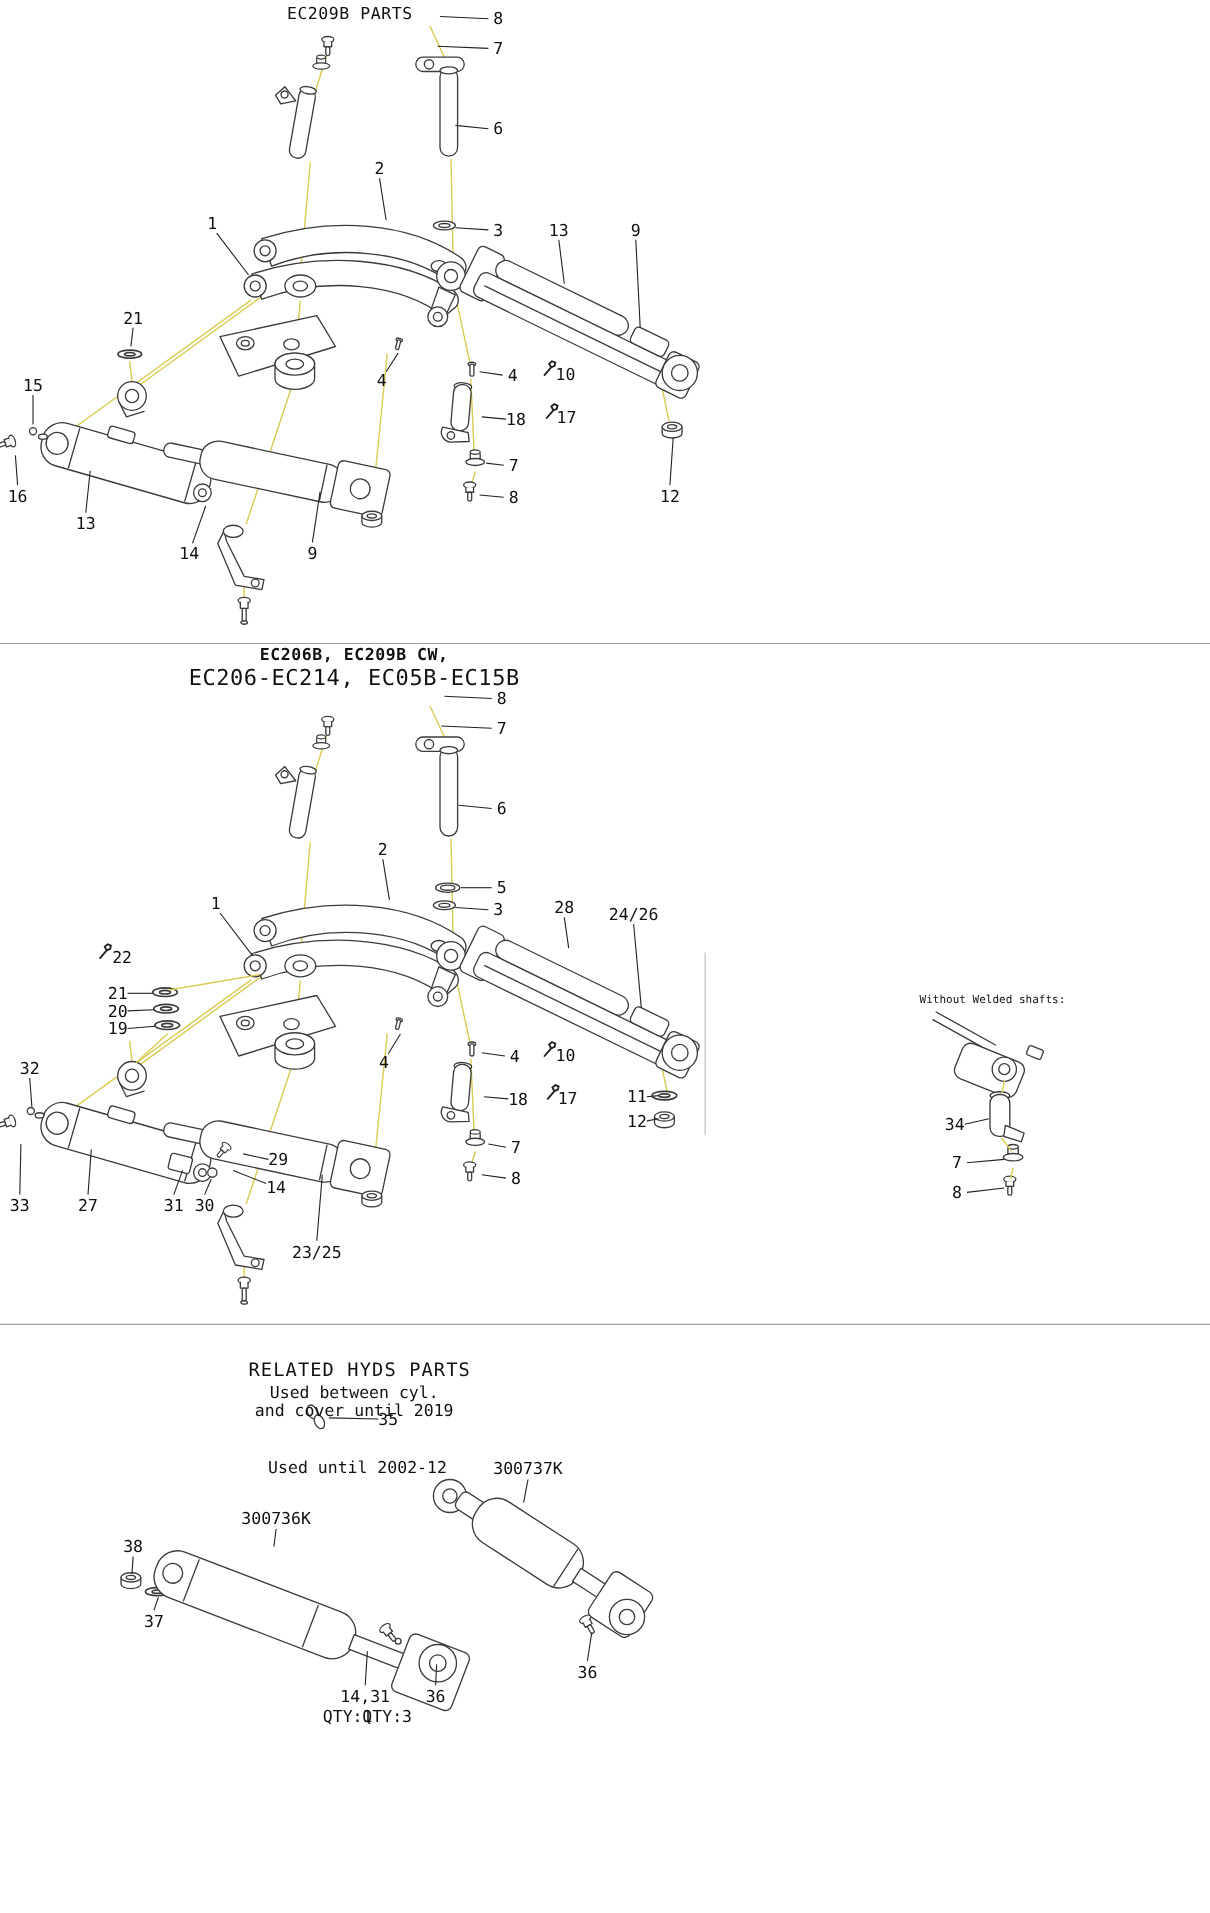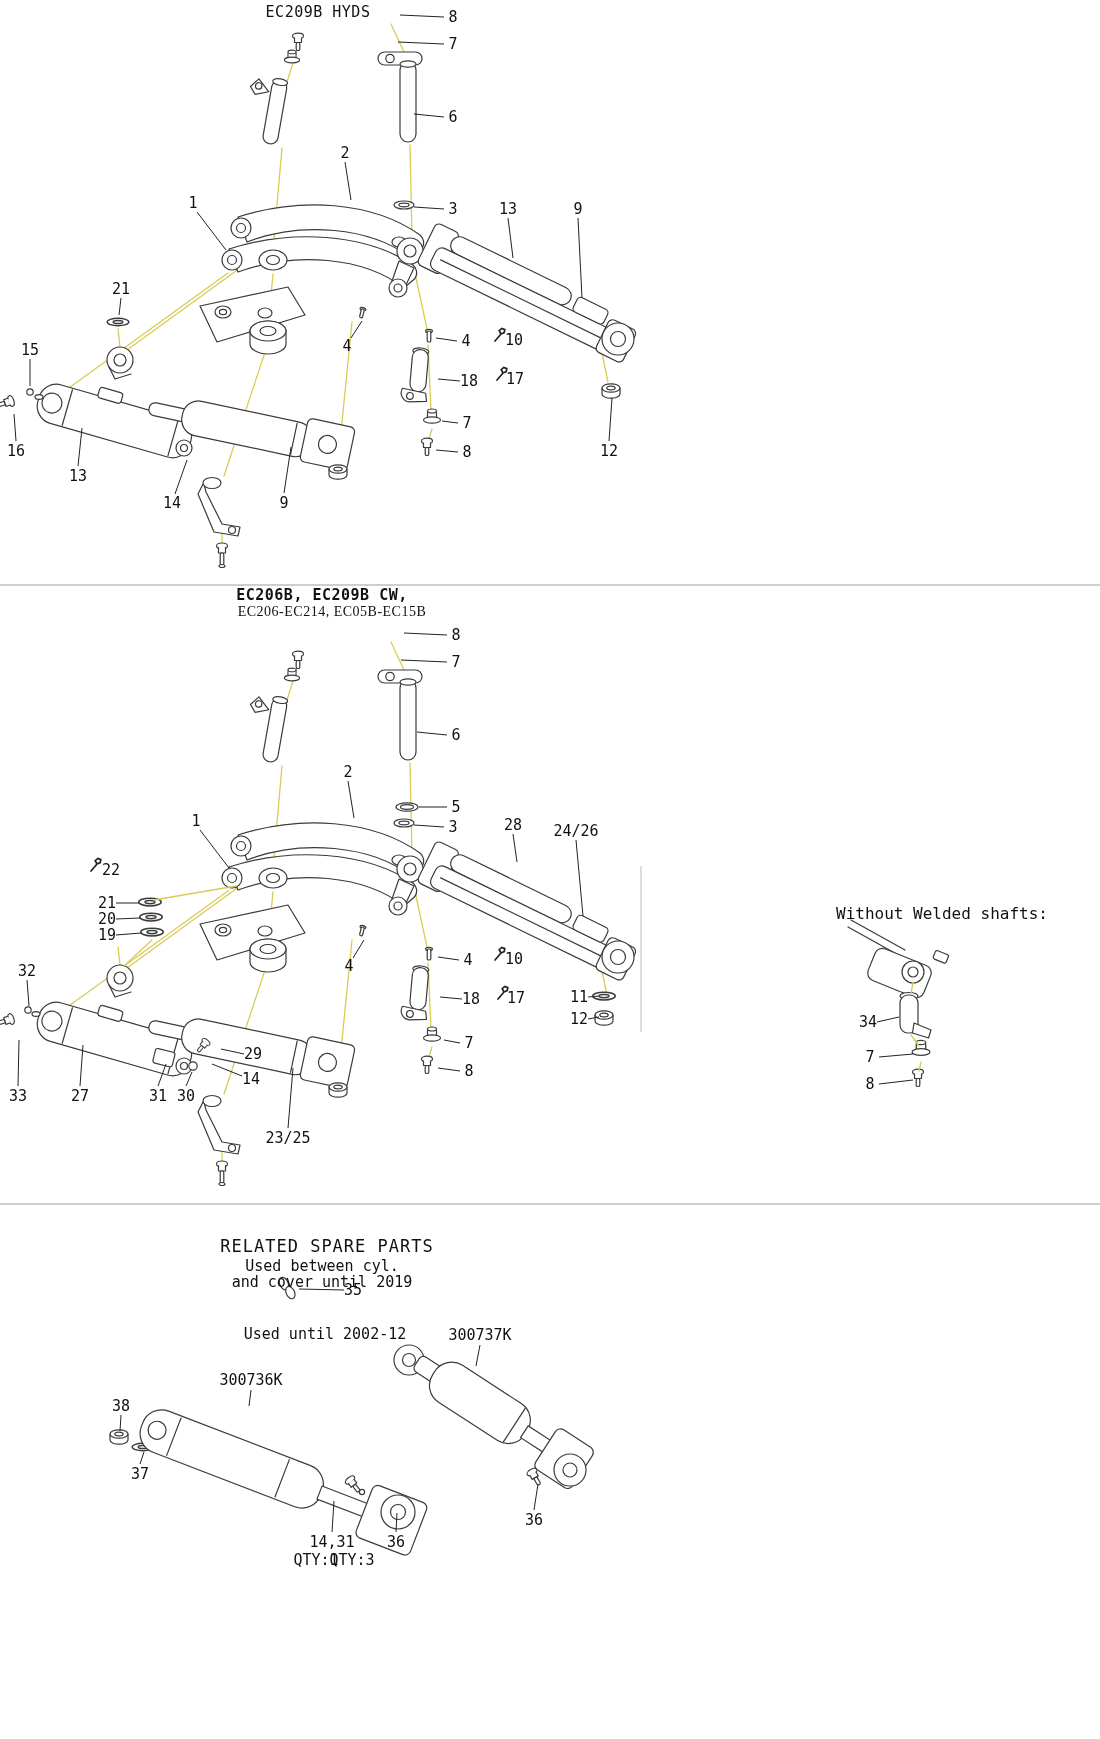--- a/index.html
+++ b/index.html
@@ -8,22 +8,22 @@
   #art{position:absolute;left:0;top:0;}
   .draw{fill:#ffffff;stroke:#3b3b3b;stroke-width:1.2;stroke-linejoin:round;stroke-linecap:round;}
   .al polyline{stroke:#d9cc55;stroke-width:1.3;fill:none;}
   .rule{stroke:#9d9d9d;stroke-width:1;}
   #labels text{font-family:"DejaVu Sans Mono",monospace;font-size:15px;fill:#111;text-anchor:middle;}
   #labels .lead{stroke:#222;stroke-width:1;fill:none;}
   .t{position:absolute;white-space:pre;color:#111;}
   .t-c{transform:translateX(-50%);}
   .t1{left:318px;top:3px;font-size:15px;letter-spacing:.5px;}
   .t2a{left:322px;top:586px;font-size:15px;letter-spacing:.5px;font-weight:bold;}
-  .t2b{left:332px;top:604px;font-size:14px;letter-spacing:.5px;font-family:Liberation Serif, serif;}
-  .ti{left:836px;top:904px;font-size:16px;}
+  .t2b{left:322px;top:604px;font-size:20px;letter-spacing:.5px;}
+  .ti{left:836px;top:904px;font-size:10px;}
   .t3{left:327px;top:1236px;font-size:17px;letter-spacing:1px;}
 </style>
 </head>
 <body>
 
 <div class="page">
 
 <svg id="art" width="1100" height="1739" viewBox="0 0 1100 1739" xmlns="http://www.w3.org/2000/svg">
   <defs>
     <g id="sym-bolt">
@@ -447,19 +447,19 @@
         <text x="325" y="1334" dy="0.35em" font-size="11">Used until 2002-12</text>
         <text x="316" y="1560" dy="0.35em" font-size="9">QTY:1</text>
         <text x="352" y="1560" dy="0.35em" font-size="9">QTY:3</text>
         <polyline points="480,1345 476,1366" class="lead"></polyline>
         <text x="480" y="1335" dy="0.35em" font-size="16">300737K</text>
         <polyline points="251,1390 249,1406" class="lead"></polyline>
         <text x="251" y="1380" dy="0.35em" font-size="16">300736K</text>
       </g>
 </svg>
 
-<div class="t t1 t-c">EC209B HYDS</div>
+<div class="t t1 t-c">EC209B PARTS</div>
 <div class="t t2a t-c">EC206B, EC209B CW,</div>
 <div class="t t2b t-c">EC206-EC214, EC05B-EC15B</div>
 <div class="t ti">Without Welded shafts:</div>
-<div class="t t3 t-c">RELATED SPARE PARTS</div>
+<div class="t t3 t-c">RELATED HYDS PARTS</div>
 
 </div>
 
 </body></html>

